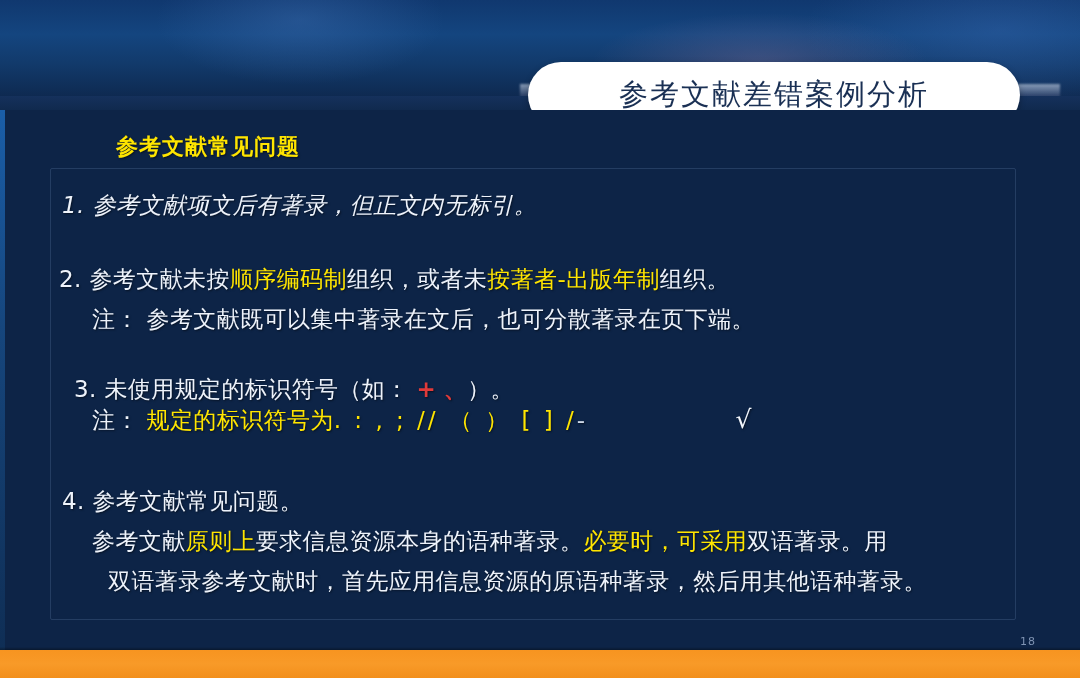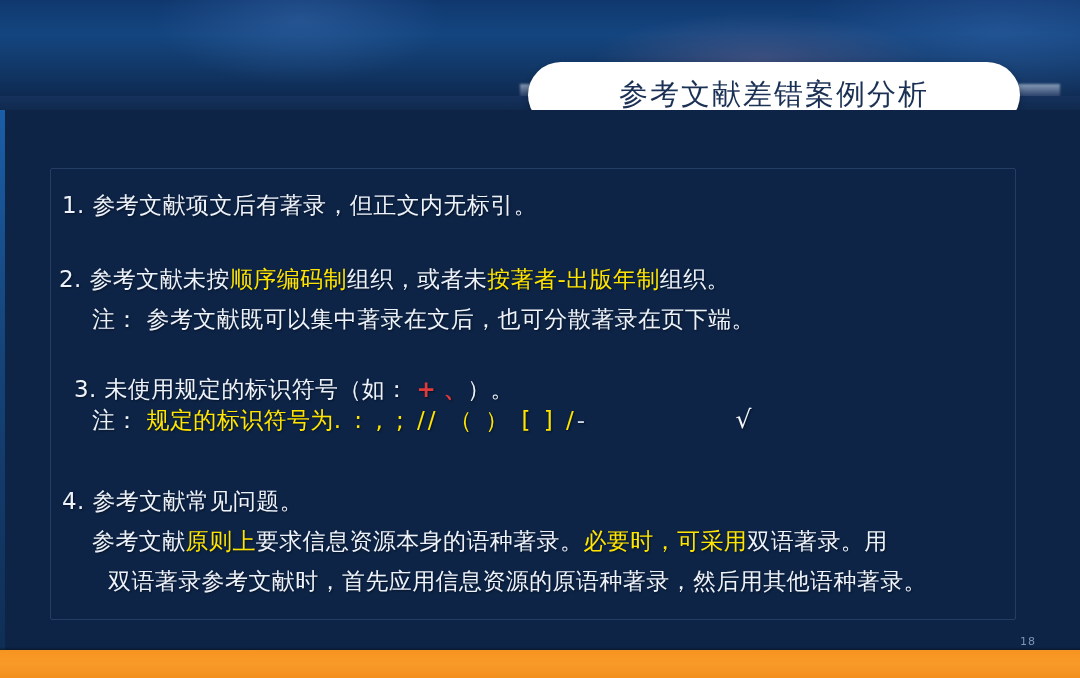--- a/index.html
+++ b/index.html
@@ -109,21 +109,21 @@
   }
 
   .item {
     color: #eef3fb;
     font-size: 23px;
     line-height: 39px;
     letter-spacing: 0.4px;
     text-shadow: 1px 1px 2px rgba(0,0,0,0.5);
     white-space: nowrap;
   }
-  .item-1 { position: absolute; left: 6px;  top: 0px; }
+  .item-1 { position: absolute; left: 6px;  top: 0px; font-style: italic; }
   .item-2 { position: absolute; left: 3px;  top: 74px; }
   .note-2 { position: absolute; left: 36px; top: 114px; text-align: right; }
   .item-3 { position: absolute; left: 6px;  top: 184px; margin-left: 12px; }
   .note-3 { position: absolute; left: 36px; top: 214px; }
   .item-4 { position: absolute; left: 6px;  top: 296px; }
   .cont-4a{ position: absolute; left: 36px; top: 336px; }
   .cont-4b{ position: absolute; left: 52px; top: 376px; font-family: Liberation Serif, serif; }
 
   .hl { color: #ffe500; }
   .red { color: #e03a3a; font-weight: bold; }
@@ -163,20 +163,21 @@
   <div class="header-glow"></div>
   <div class="header-base"></div>
 
   <div class="title-pill">
     <span class="title-text">参考文献差错案例分析</span>
   </div>
 
   <div class="body-area"></div>
   <div class="left-edge"></div>
 
+  <div class="section-heading">参考文献常见问题</div>
 
   <div class="frame"></div>
 
   <div class="content">
 
     <div class="item item-1">
       <span class="num">1.</span>
       <span>参考文献项文后有著录，但正文内无标引。</span>
     </div>
 

